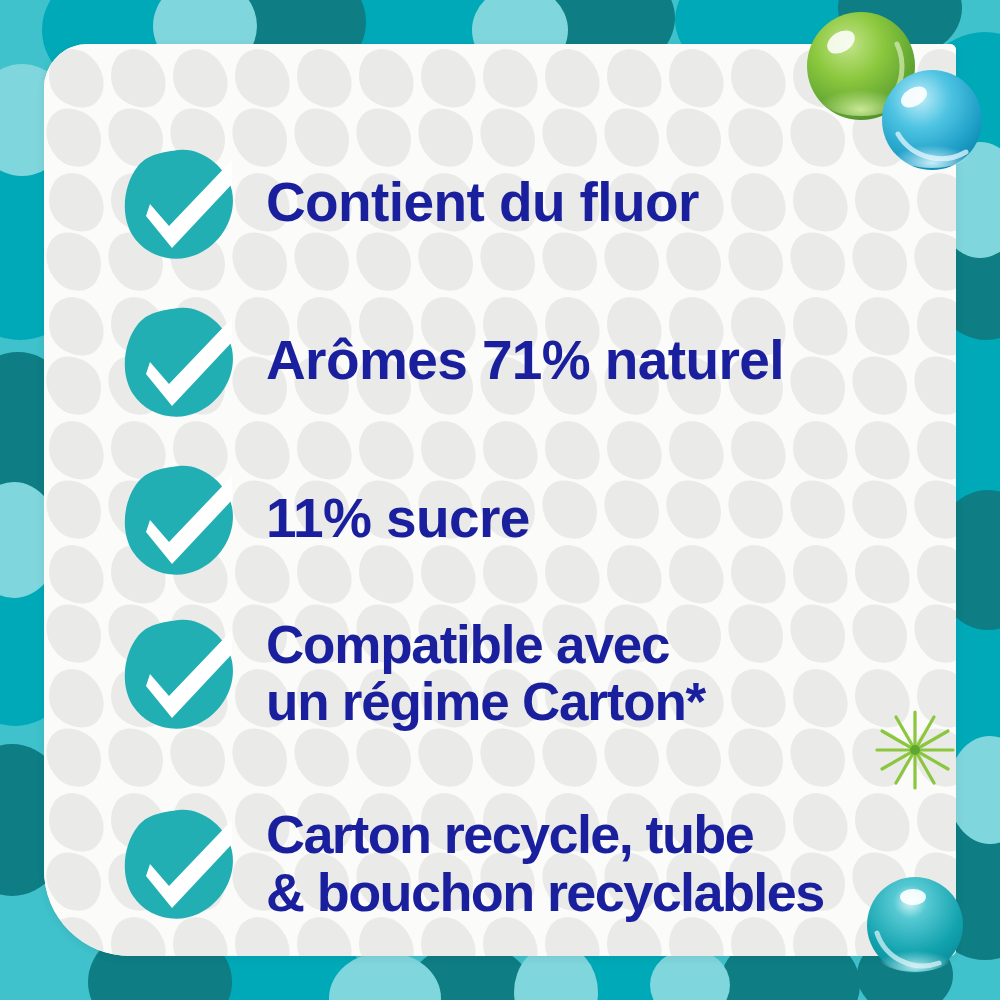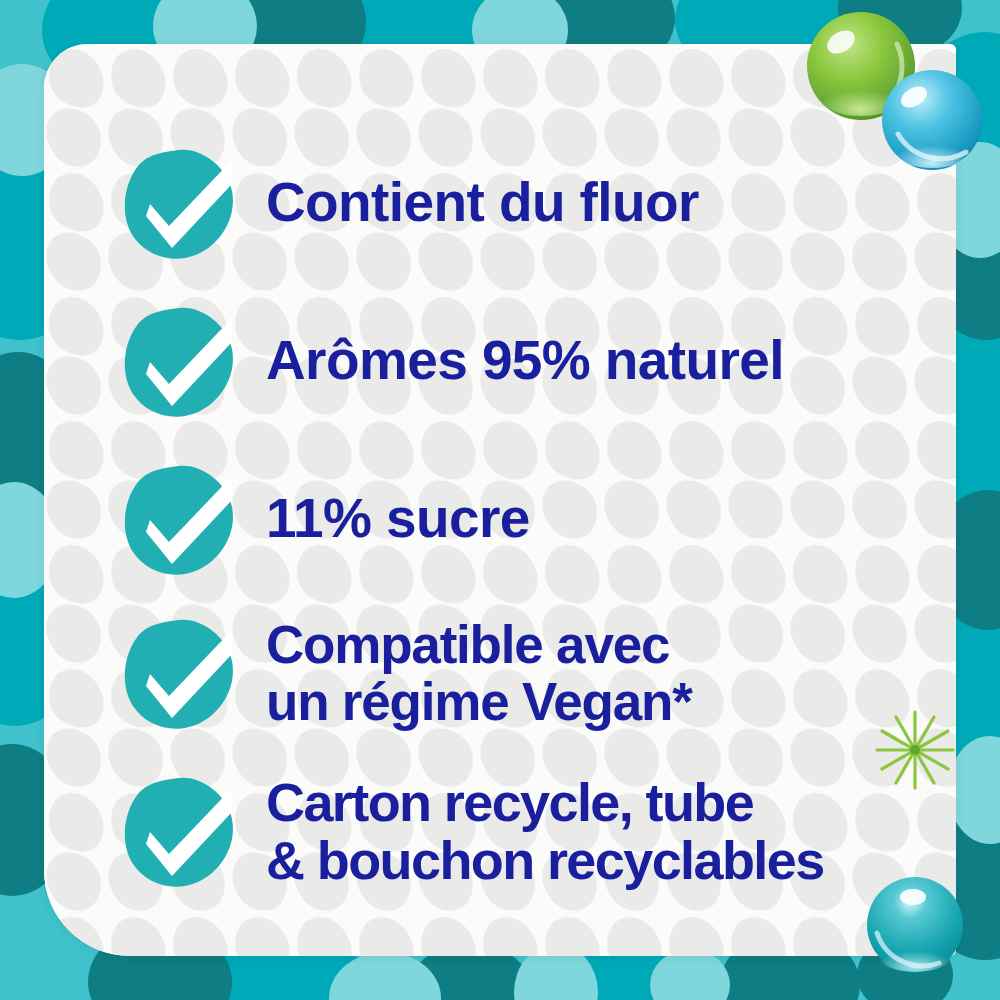--- a/index.html
+++ b/index.html
@@ -59,21 +59,21 @@
     letter-spacing:-0.6px;
     line-height:1.08;
     white-space:pre-line;
     font-family:"Liberation Sans", sans-serif;
   }
 
   .row-1{ top:100px; }
   .row-2{ top:258px; }
   .row-3{ top:416px; }
   .row-4{ top:570px; }
-  .row-5{ top:728px; }
+  .row-5{ top:760px; }
 
   .row-1 .row-text,
   .row-2 .row-text,
   .row-3 .row-text{ font-size:55px; }
   .row-4 .row-text{ font-size:53px; letter-spacing:-1.2px; }
   .row-5 .row-text{ font-size:54px; letter-spacing:-1.6px; }
 
   
   #sparkle{
     position:absolute;
@@ -168,42 +168,42 @@
       <span class="row-text">Contient du fluor</span>
     </div>
 
     <div class="row row-2">
       <span class="tick-wrap">
         <svg viewBox="0 0 118 118" aria-hidden="true">
           <path d="M59 6 C80 3 107 22 112 47 C117 72 102 99 78 110 C54 121 26 112 13 92 C0 72 3 41 18 22 C29 9 45 8 59 6 Z" fill="#21AFB4"></path>
           <path d="M30 60 L49 82 L112 16 L112 40 L52 104 L26 72 Z" fill="#FFFFFF"></path>
         </svg>
       </span>
-      <span class="row-text">Arômes 95% naturel</span>
+      <span class="row-text">Arômes 71% naturel</span>
     </div>
 
     <div class="row row-3">
       <span class="tick-wrap">
         <svg viewBox="0 0 118 118" aria-hidden="true">
           <path d="M59 6 C80 3 107 22 112 47 C117 72 102 99 78 110 C54 121 26 112 13 92 C0 72 3 41 18 22 C29 9 45 8 59 6 Z" fill="#21AFB4"></path>
           <path d="M30 60 L49 82 L112 16 L112 40 L52 104 L26 72 Z" fill="#FFFFFF"></path>
         </svg>
       </span>
       <span class="row-text">11% sucre</span>
     </div>
 
     <div class="row row-4">
       <span class="tick-wrap">
         <svg viewBox="0 0 118 118" aria-hidden="true">
           <path d="M59 6 C80 3 107 22 112 47 C117 72 102 99 78 110 C54 121 26 112 13 92 C0 72 3 41 18 22 C29 9 45 8 59 6 Z" fill="#21AFB4"></path>
           <path d="M30 60 L49 82 L112 16 L112 40 L52 104 L26 72 Z" fill="#FFFFFF"></path>
         </svg>
       </span>
       <span class="row-text">Compatible avec
-un régime Vegan*</span>
+un régime Carton*</span>
     </div>
 
     <div class="row row-5">
       <span class="tick-wrap">
         <svg viewBox="0 0 118 118" aria-hidden="true">
           <path d="M59 6 C80 3 107 22 112 47 C117 72 102 99 78 110 C54 121 26 112 13 92 C0 72 3 41 18 22 C29 9 45 8 59 6 Z" fill="#21AFB4"></path>
           <path d="M30 60 L49 82 L112 16 L112 40 L52 104 L26 72 Z" fill="#FFFFFF"></path>
         </svg>
       </span>
       <span class="row-text">Carton recycle, tube

